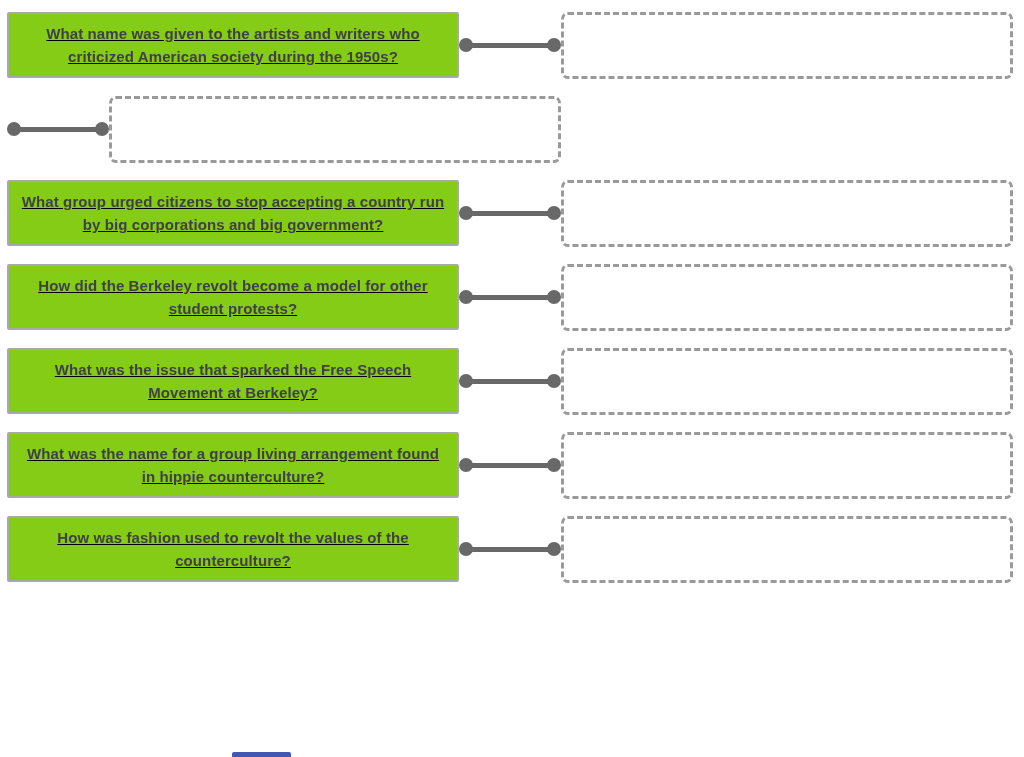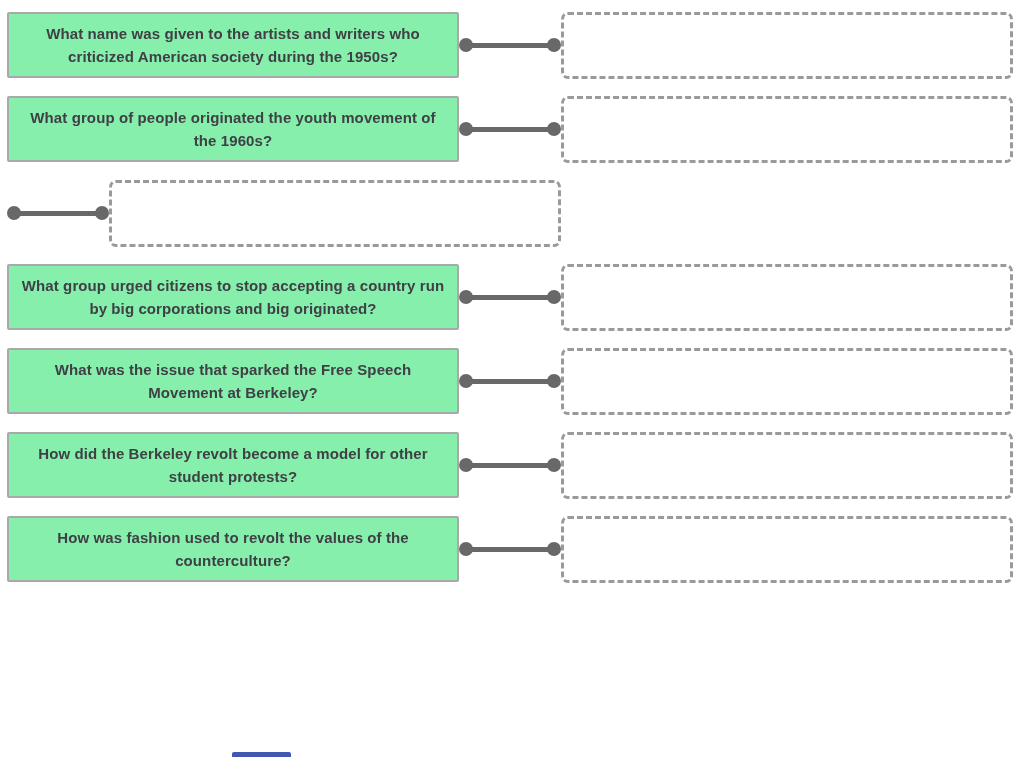--- a/index.html
+++ b/index.html
@@ -28,25 +28,26 @@
   .match-row{
     display:flex;
     align-items:center;
     height:66px;
   }
   .question-card{
     width:452px;
     height:66px;
     border:2px solid var(--q-border);
     border-radius:2px;
-    background:#86efac;
+    background:#84cc16;
     display:flex;
     align-items:center;
     justify-content:center;
     padding:4px 10px;
+    text-decoration:underline;
   }
   .question-text{
     font-size:15px;
     font-weight:bold;
     line-height:23px;
     color:var(--q-text);
     text-align:center;
     letter-spacing:.1px;
   }
   .connector{
@@ -96,44 +97,45 @@
       <div class="question-text">What name was given to the artists and writers who criticized American society during the 1950s?</div>
     </div>
     <div class="connector">
       <span class="dot"></span>
       <span class="line"></span>
       <span class="dot"></span>
     </div>
     <div class="answer-slot"></div>
   </div>
 
-  <div class="match-row">
-    <div class="question-card">
-      <div class="question-text">What group of people originated the youth movement of the 1960s?</div>
-    </div>
-    <div class="connector">
-      <span class="dot"></span>
-      <span class="line"></span>
-      <span class="dot"></span>
-    </div>
-    <div class="answer-slot"></div>
-  </div>
 
   <div class="match-row">
     <div class="connector">
       <span class="dot"></span>
       <span class="line"></span>
       <span class="dot"></span>
     </div>
     <div class="answer-slot"></div>
   </div>
 
   <div class="match-row">
     <div class="question-card">
-      <div class="question-text">What group urged citizens to stop accepting a country run by big corporations and big originated?</div>
+      <div class="question-text">What group urged citizens to stop accepting a country run by big corporations and big government?</div>
+    </div>
+    <div class="connector">
+      <span class="dot"></span>
+      <span class="line"></span>
+      <span class="dot"></span>
+    </div>
+    <div class="answer-slot"></div>
+  </div>
+
+  <div class="match-row">
+    <div class="question-card">
+      <div class="question-text">How did the Berkeley revolt become a model for other student protests?</div>
     </div>
     <div class="connector">
       <span class="dot"></span>
       <span class="line"></span>
       <span class="dot"></span>
     </div>
     <div class="answer-slot"></div>
   </div>
 
   <div class="match-row">
@@ -143,30 +145,29 @@
     <div class="connector">
       <span class="dot"></span>
       <span class="line"></span>
       <span class="dot"></span>
     </div>
     <div class="answer-slot"></div>
   </div>
 
   <div class="match-row">
     <div class="question-card">
-      <div class="question-text">How did the Berkeley revolt become a model for other student protests?</div>
+      <div class="question-text">What was the name for a group living arrangement found in hippie counterculture?</div>
     </div>
     <div class="connector">
       <span class="dot"></span>
       <span class="line"></span>
       <span class="dot"></span>
     </div>
     <div class="answer-slot"></div>
   </div>
-
 
 
   <div class="match-row">
     <div class="question-card">
       <div class="question-text">How was fashion used to revolt the values of the counterculture?</div>
     </div>
     <div class="connector">
       <span class="dot"></span>
       <span class="line"></span>
       <span class="dot"></span>

